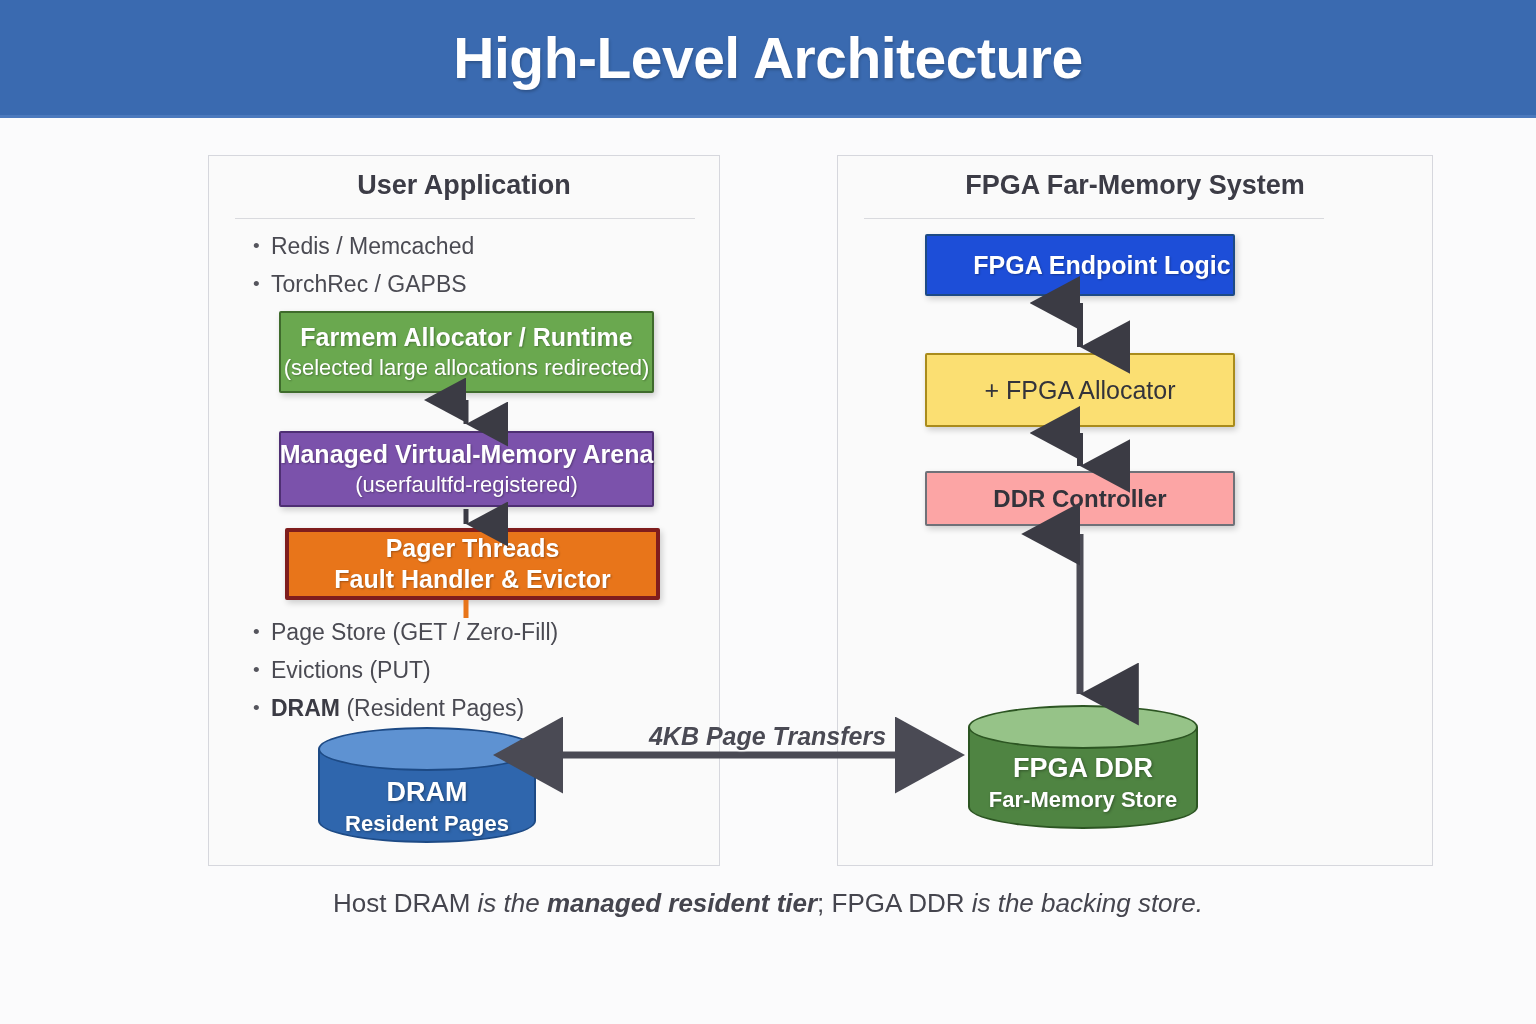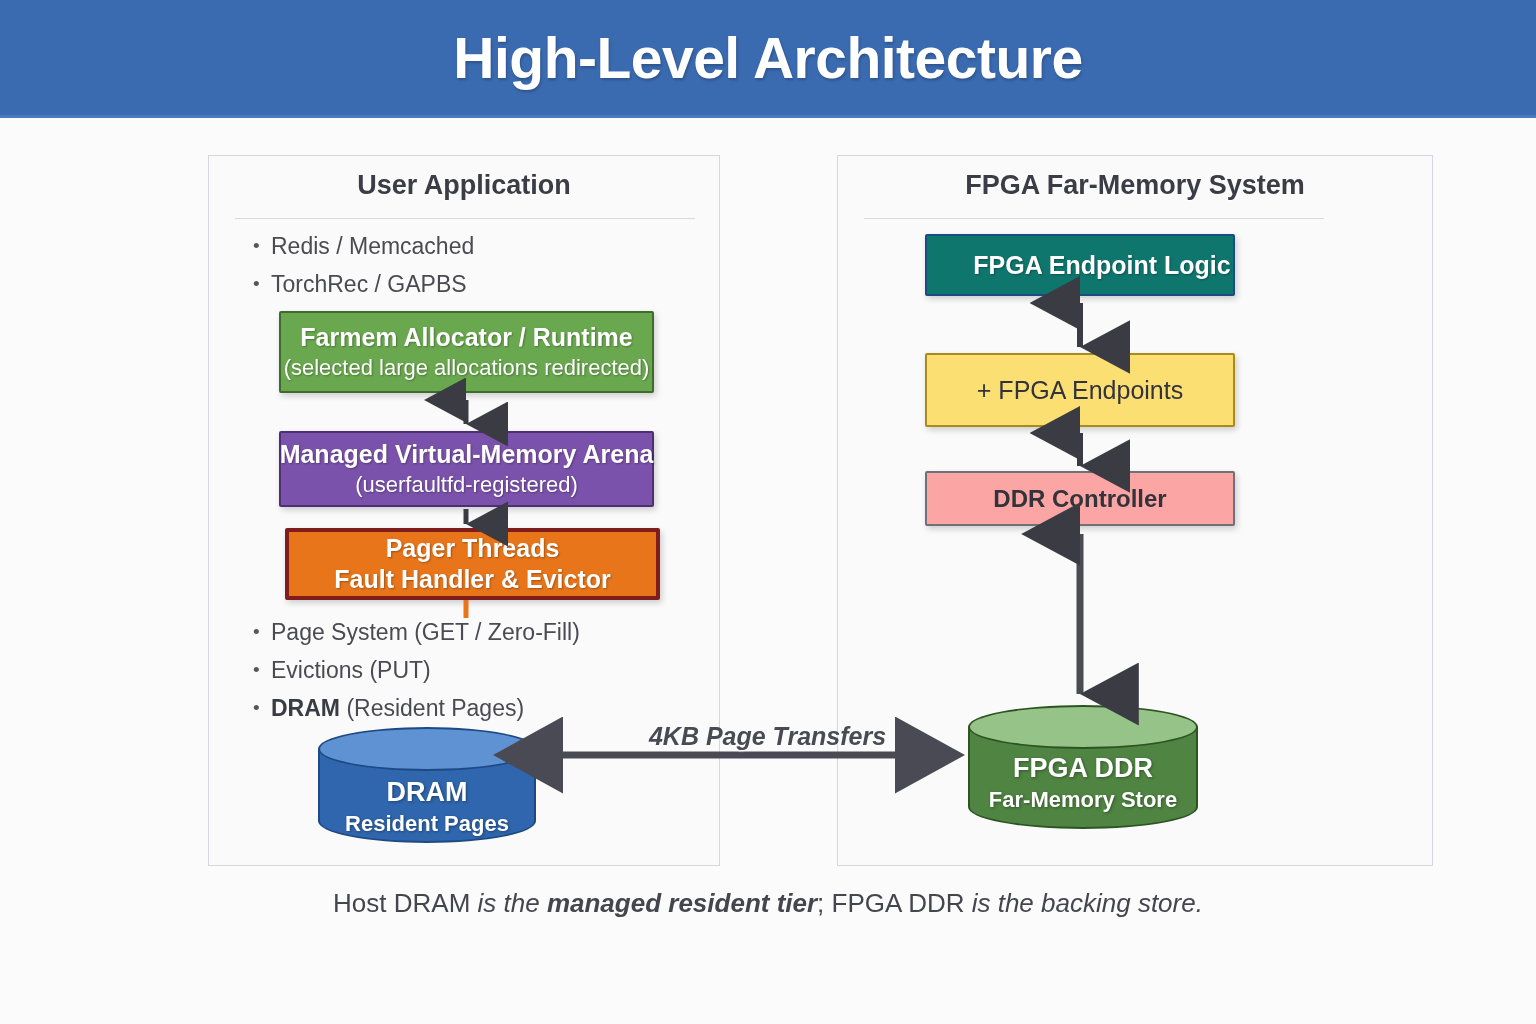--- a/index.html
+++ b/index.html
@@ -119,21 +119,21 @@
   .box.light .line1, .box.light .line2 { color: #ffffff; text-shadow: 1px 1px 2px rgba(0,0,0,0.3); }
   .box.dark  .line1, .box.dark  .line2 { color: #33333b; }
 
   #box-farmem   { left: 279px; top: 311px; width: 375px; height: 82px;
                   background: #6aa84f; border: 2px solid #3f6b2c; }
   #box-arena    { left: 279px; top: 431px; width: 375px; height: 76px;
                   background: #7b52ab; border: 2px solid #4e2f73; }
   #box-pager    { left: 285px; top: 528px; width: 375px; height: 72px;
                   background: #e8751a; border: 4px solid #7f1d1d; }
   #box-endpoint { left: 925px; top: 234px; width: 310px; height: 62px;
-                  background: #0f766e; border: 2px solid #1d4madjust; padding-left: 44px; }
+                  background: #1d4ed8; border: 2px solid #1d4madjust; padding-left: 44px; }
   #box-endpoint { border: 2px solid #1d4a85; }
   #box-frontpanel { left: 925px; top: 353px; width: 310px; height: 74px;
                   background: #fbdf72; border: 2px solid #a98b1c; }
   #box-ddrctl   { left: 925px; top: 471px; width: 310px; height: 55px;
                   background: #fca5a5; border: 2px solid #6f7178; }
 
   #box-frontpanel .line1 b { font-weight: bold; }
   #box-ddrctl .line1 { font-size: 24px; }
 
   
@@ -225,21 +225,21 @@
     </div>
     <div class="bullet">
       <span class="dot">•</span>
       <span class="txt">TorchRec / GAPBS</span>
     </div>
   </div>
 
   <div class="bullet-list" style="top:458px;">
     <div class="bullet">
       <span class="dot">•</span>
-      <span class="txt">Page System (GET / Zero-Fill)</span>
+      <span class="txt">Page Store (GET / Zero-Fill)</span>
     </div>
     <div class="bullet">
       <span class="dot">•</span>
       <span class="txt">Evictions (PUT)</span>
     </div>
     <div class="bullet">
       <span class="dot">•</span>
       <span class="txt"><b>DRAM</b><span> (Resident Pages)</span></span>
     </div>
   </div>
@@ -263,21 +263,21 @@
 <div class="box light" id="box-pager">
   <div class="line1">Pager Threads</div>
   <div class="line1">Fault Handler &amp; Evictor</div>
 </div>
 
 <div class="box light" id="box-endpoint">
   <div class="line1">FPGA Endpoint Logic</div>
 </div>
 
 <div class="box dark" id="box-frontpanel">
-  <div class="line1" style="font-weight:normal;">+ FPGA Endpoints</div>
+  <div class="line1" style="font-weight:normal;">+ FPGA Allocator</div>
 </div>
 
 <div class="box dark" id="box-ddrctl">
   <div class="line1">DDR Controller</div>
 </div>
 
 <div class="cylinder" id="cyl-dram">
   <div class="cyl-body"></div>
   <div class="cyl-top"></div>
   <div class="cyl-label">

